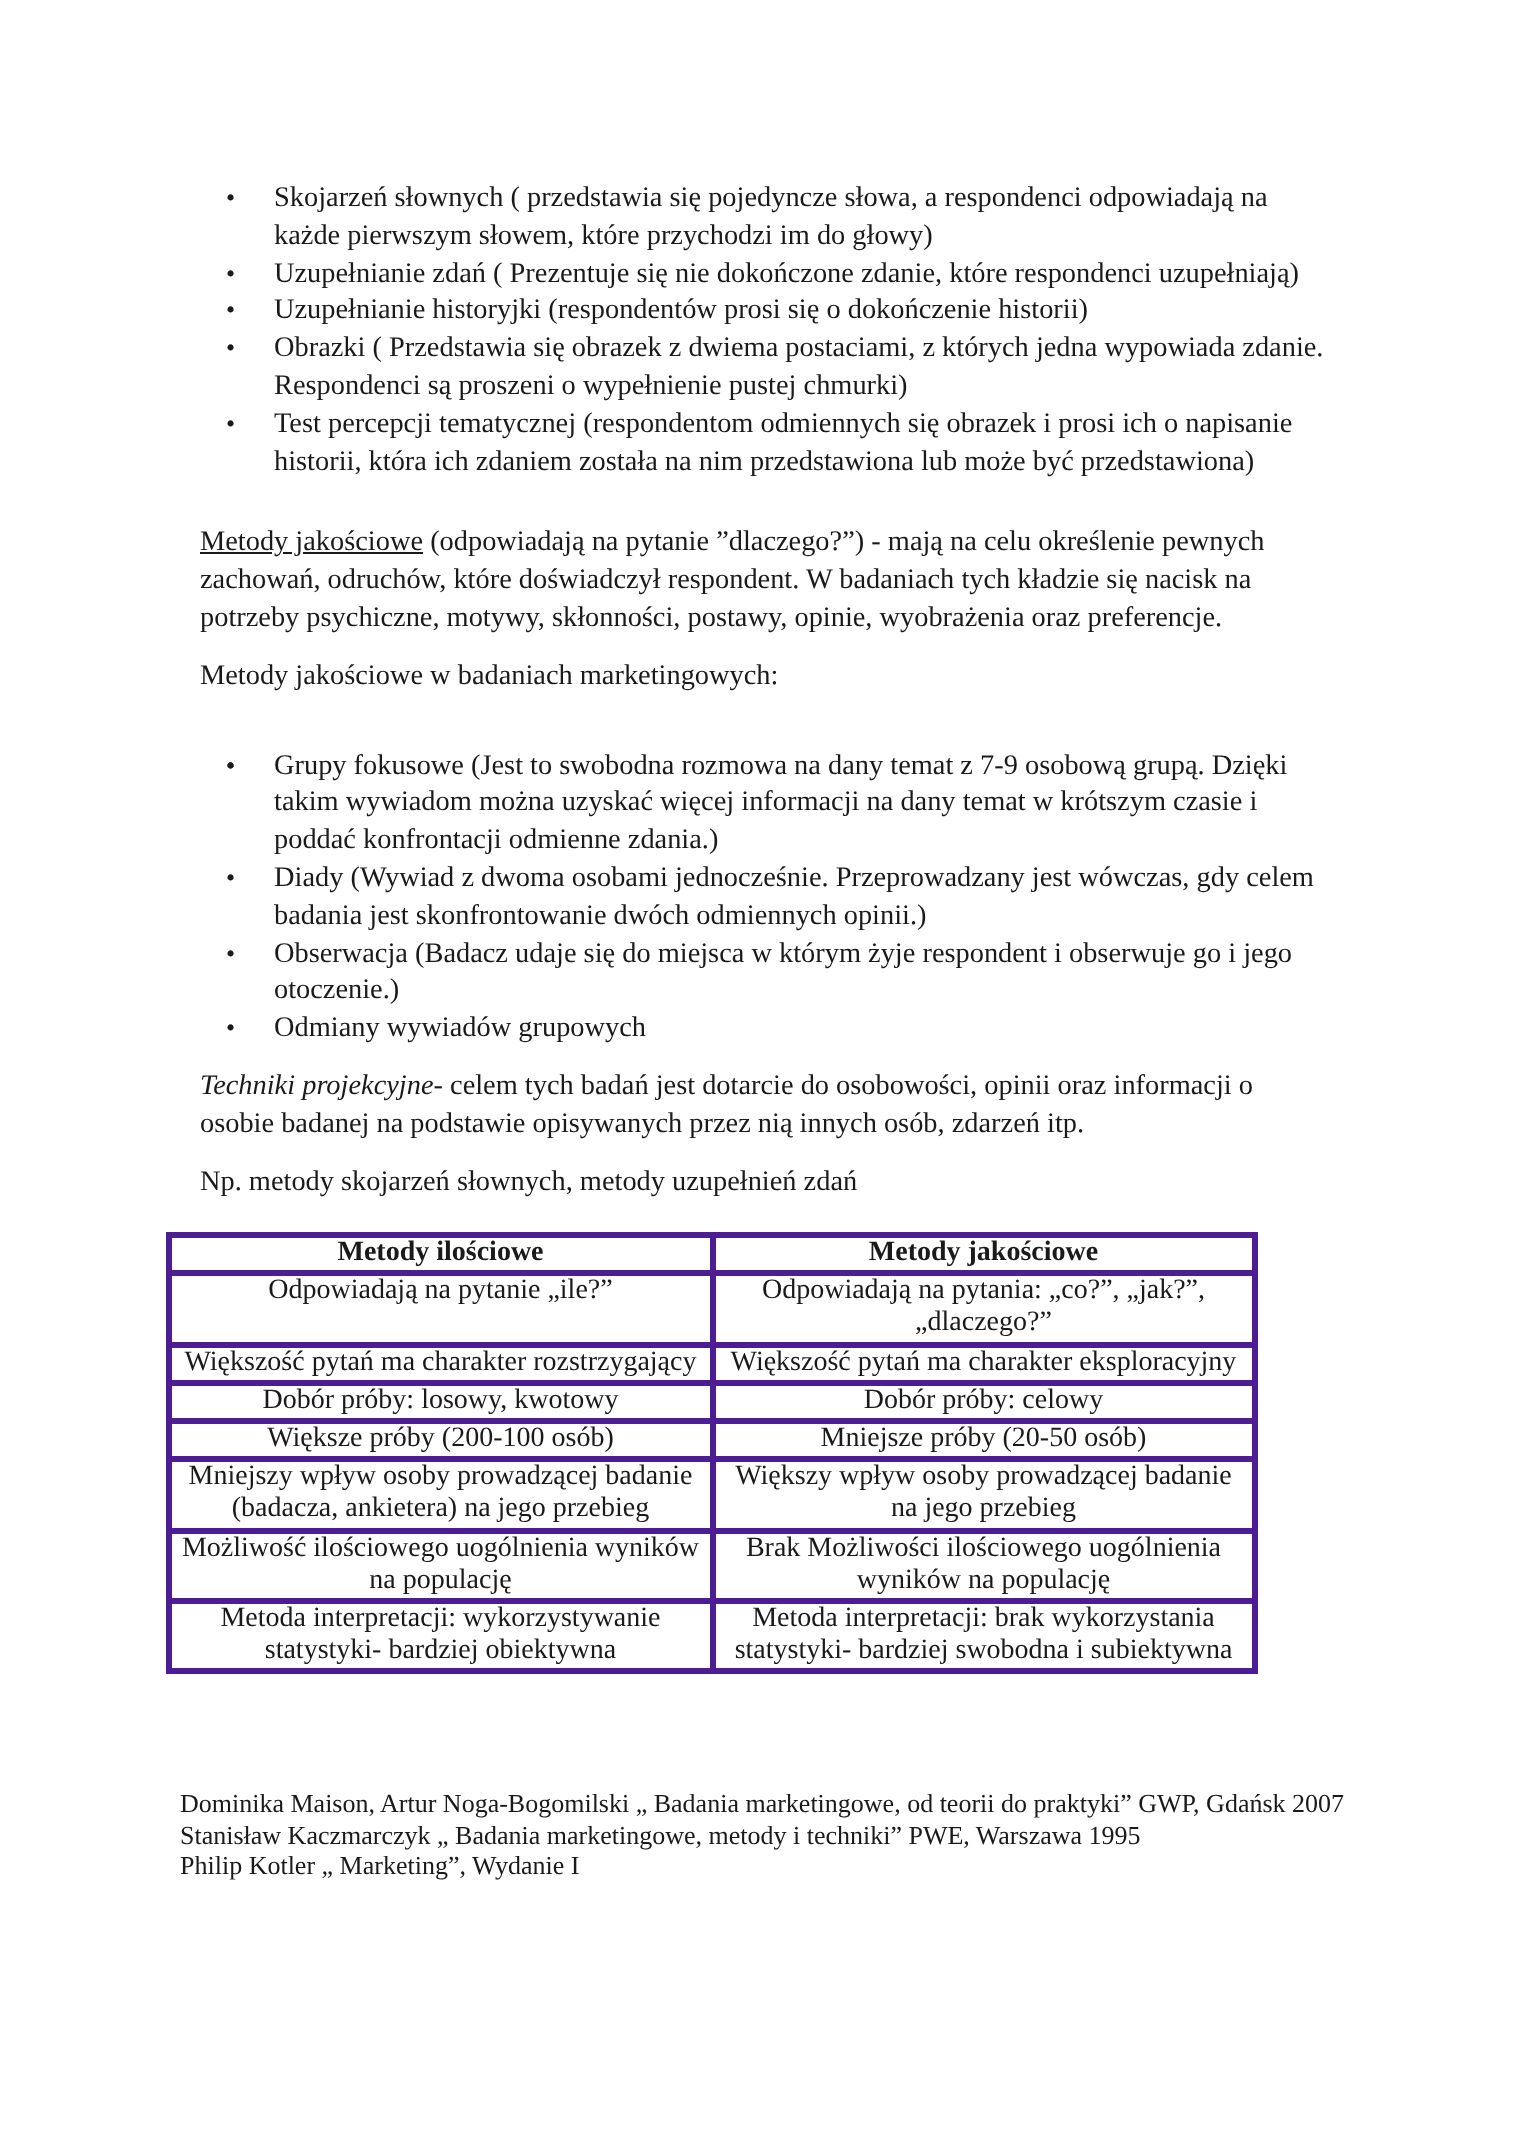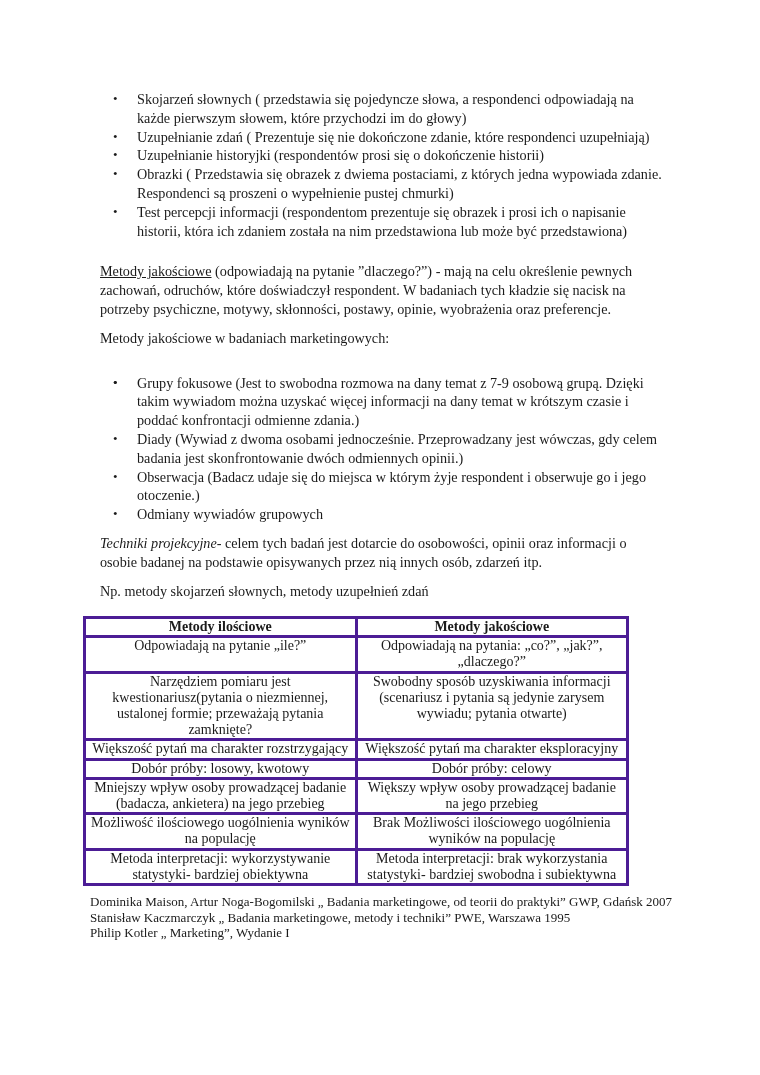--- a/index.html
+++ b/index.html
@@ -34,21 +34,21 @@
   </style>
 </head>
 <body>
 
 <div class="page">
   <ul class="bullets">
     <li><span class="dot">•</span><span>Skojarzeń słownych ( przedstawia się pojedyncze słowa, a respondenci odpowiadają na każde pierwszym słowem, które przychodzi im do głowy)</span></li>
     <li><span class="dot">•</span><span>Uzupełnianie zdań ( Prezentuje się nie dokończone zdanie, które respondenci uzupełniają)</span></li>
     <li><span class="dot">•</span><span>Uzupełnianie historyjki (respondentów prosi się o dokończenie historii)</span></li>
     <li><span class="dot">•</span><span>Obrazki ( Przedstawia się obrazek z dwiema postaciami, z których jedna wypowiada zdanie. Respondenci są proszeni o wypełnienie pustej chmurki)</span></li>
-    <li><span class="dot">•</span><span>Test percepcji informacji (respondentom prezentuje się obrazek i prosi ich o napisanie historii, która ich zdaniem została na nim przedstawiona lub może być przedstawiona)</span></li>
+    <li><span class="dot">•</span><span>Test percepcji tematycznej (respondentom odmiennych się obrazek i prosi ich o napisanie historii, która ich zdaniem została na nim przedstawiona lub może być przedstawiona)</span></li>
   </ul>
 
   <div class="gap1"></div>
 
   <p class="para"><span class="u">Metody jakościowe</span><span> (odpowiadają na pytanie ”dlaczego?”) - mają na celu określenie pewnych zachowań, odruchów, które doświadczył respondent. W badaniach tych kładzie się nacisk na potrzeby psychiczne, motywy, skłonności, postawy, opinie, wyobrażenia oraz preferencje.</span></p>
   <p class="para">Metody jakościowe w badaniach marketingowych:</p>
 
   <div class="gap2"></div>
 
   <ul class="bullets">
@@ -66,31 +66,31 @@
 <table class="cmp">
   <tbody>
       <tr>
     <th>Metody ilościowe</th>
     <th>Metody jakościowe</th>
   </tr>
   <tr style="height:34px">
     <td>Odpowiadają na pytanie „ile?”</td>
     <td>Odpowiadają na pytania: „co?”, „jak?”, „dlaczego?”</td>
   </tr>
-  <tr style="height:66px">
-    <td>Narzędziem pomiaru jest kwestionariusz(pytania o niezmiennej, ustalonej formie; przeważają pytania zamknięte?</td>
-    <td>Swobodny sposób uzyskiwania informacji (scenariusz i pytania są jedynie zarysem wywiadu; pytania otwarte)</td>
-  </tr>
   <tr>
     <td>Większość pytań ma charakter rozstrzygający</td>
     <td>Większość pytań ma charakter eksploracyjny</td>
   </tr>
   <tr>
     <td>Dobór próby: losowy, kwotowy</td>
     <td>Dobór próby: celowy</td>
+  </tr>
+  <tr>
+    <td>Większe próby (200-100 osób)</td>
+    <td>Mniejsze próby (20-50 osób)</td>
   </tr>
   <tr>
     <td>Mniejszy wpływ osoby prowadzącej badanie (badacza, ankietera) na jego przebieg</td>
     <td>Większy wpływ osoby prowadzącej badanie na jego przebieg</td>
   </tr>
   <tr>
     <td>Możliwość ilościowego uogólnienia wyników na populację</td>
     <td>Brak Możliwości ilościowego uogólnienia wyników na populację</td>
   </tr>
   <tr>

